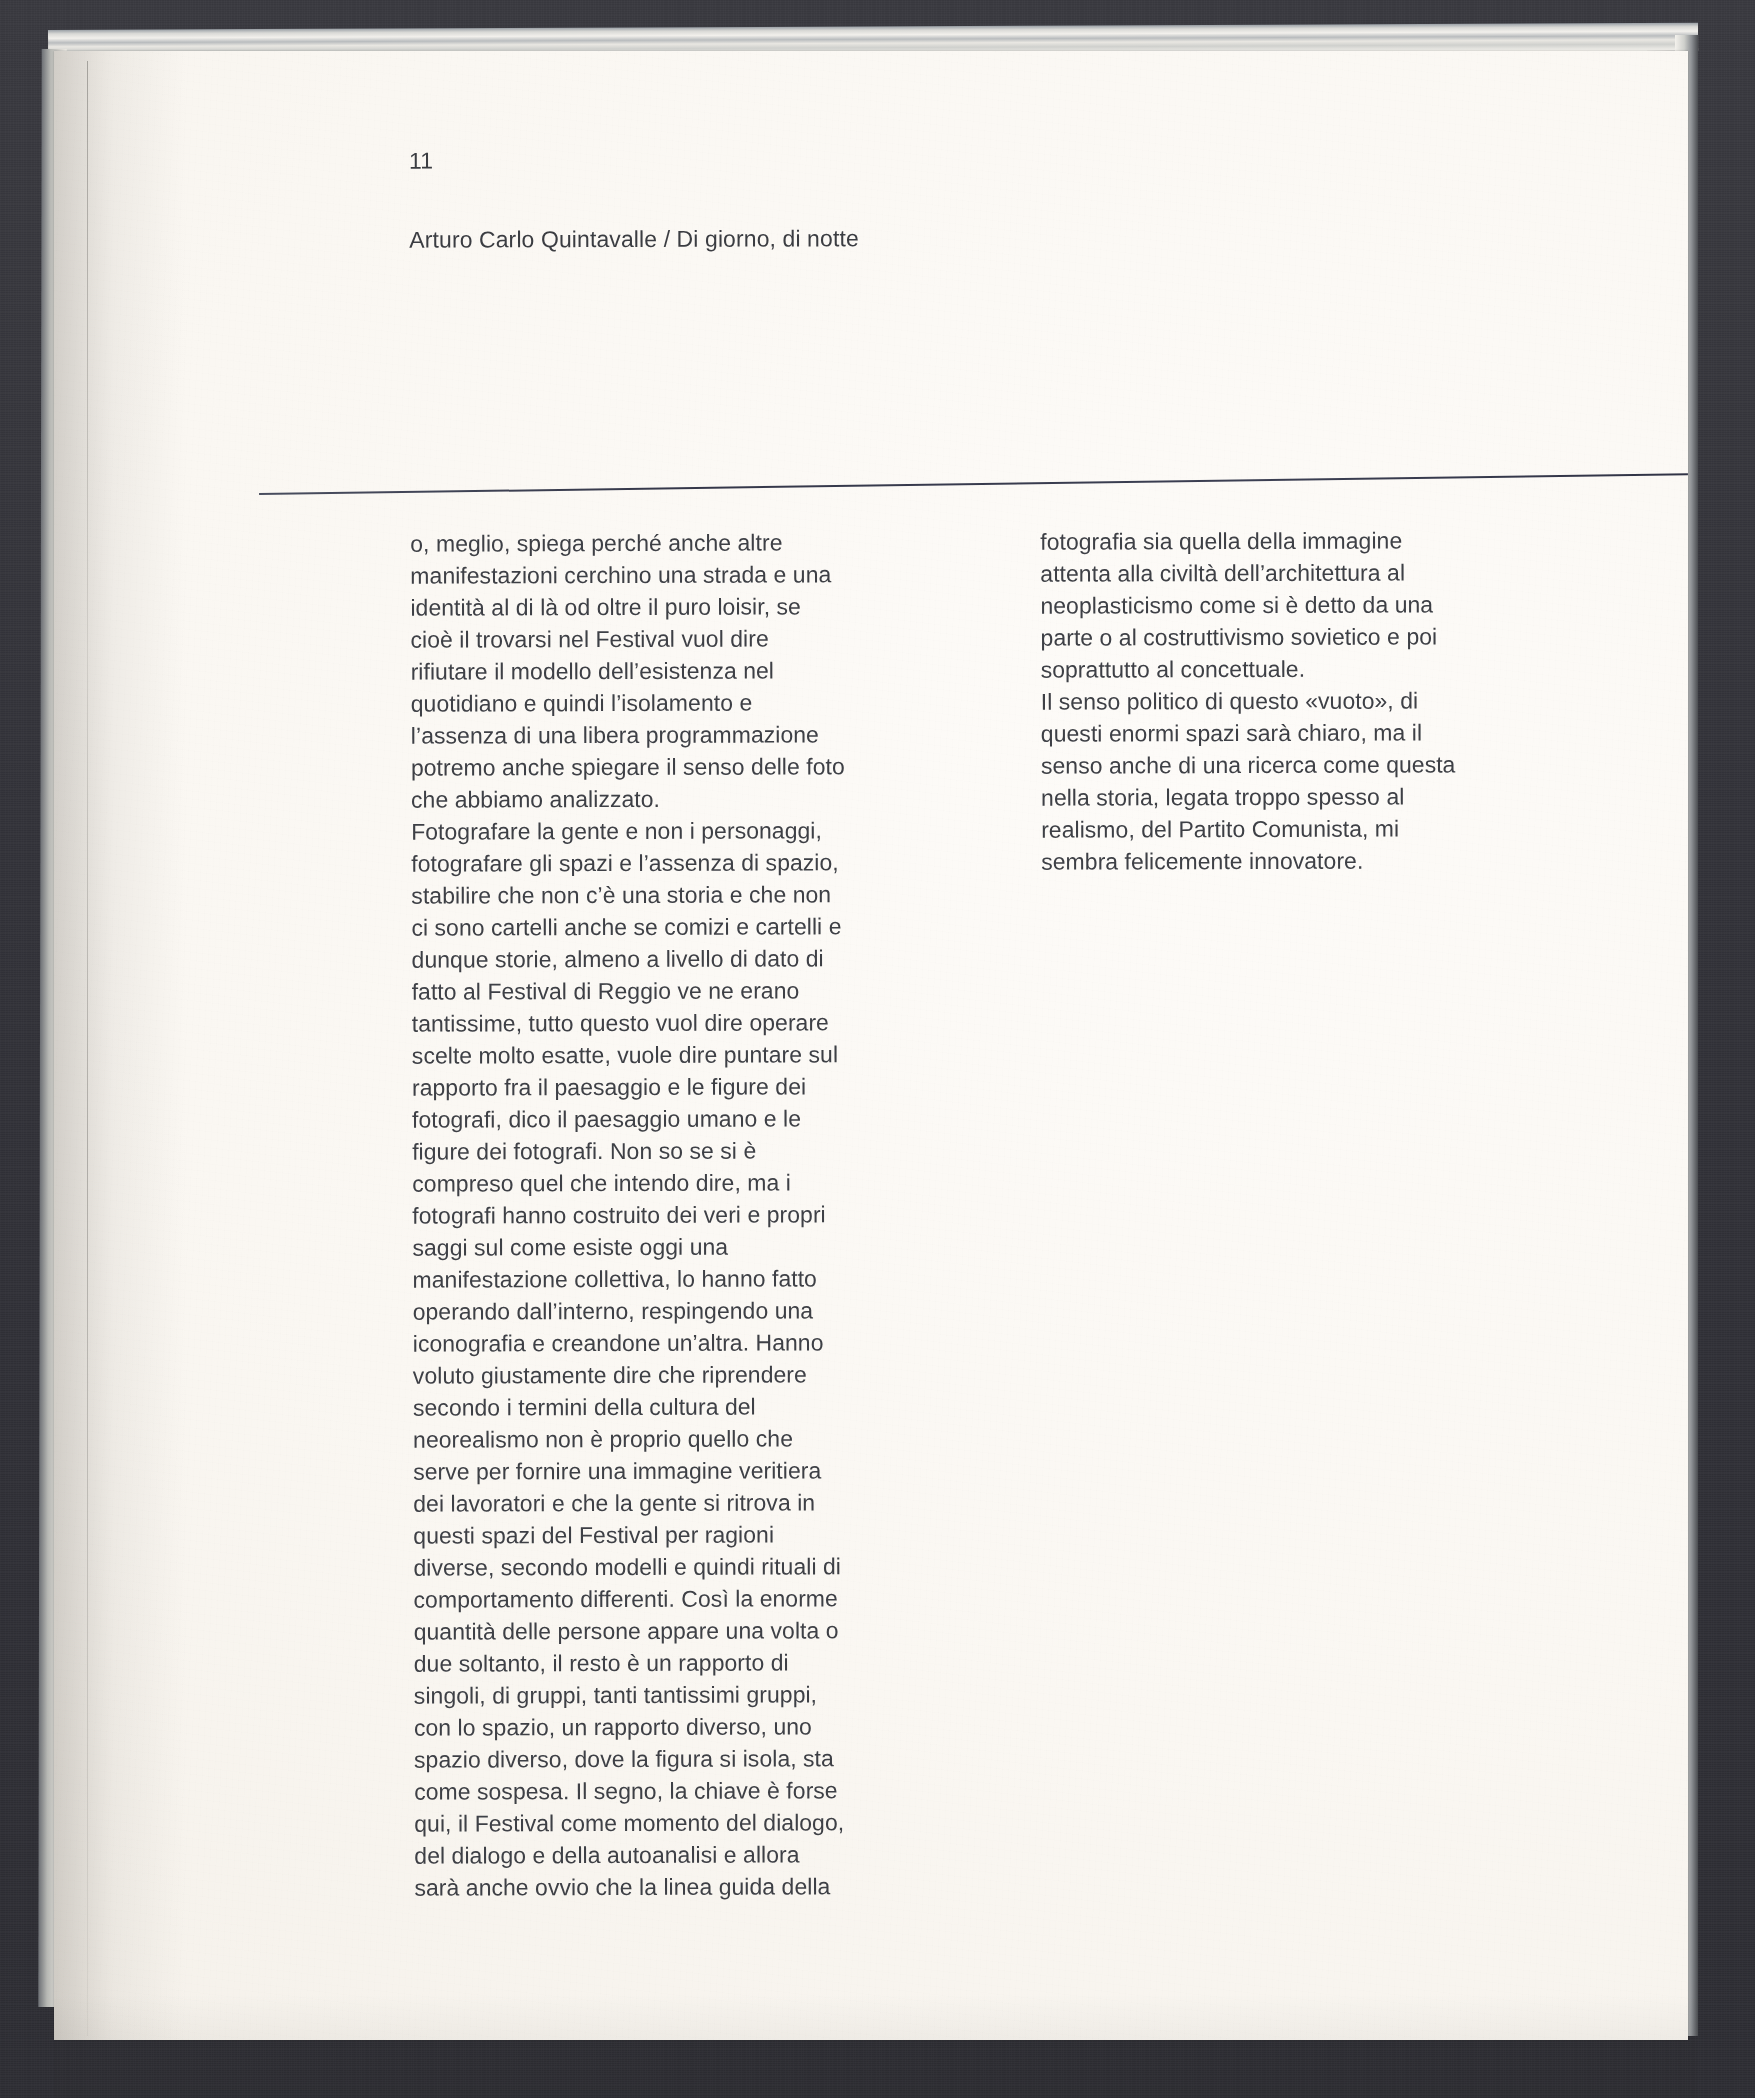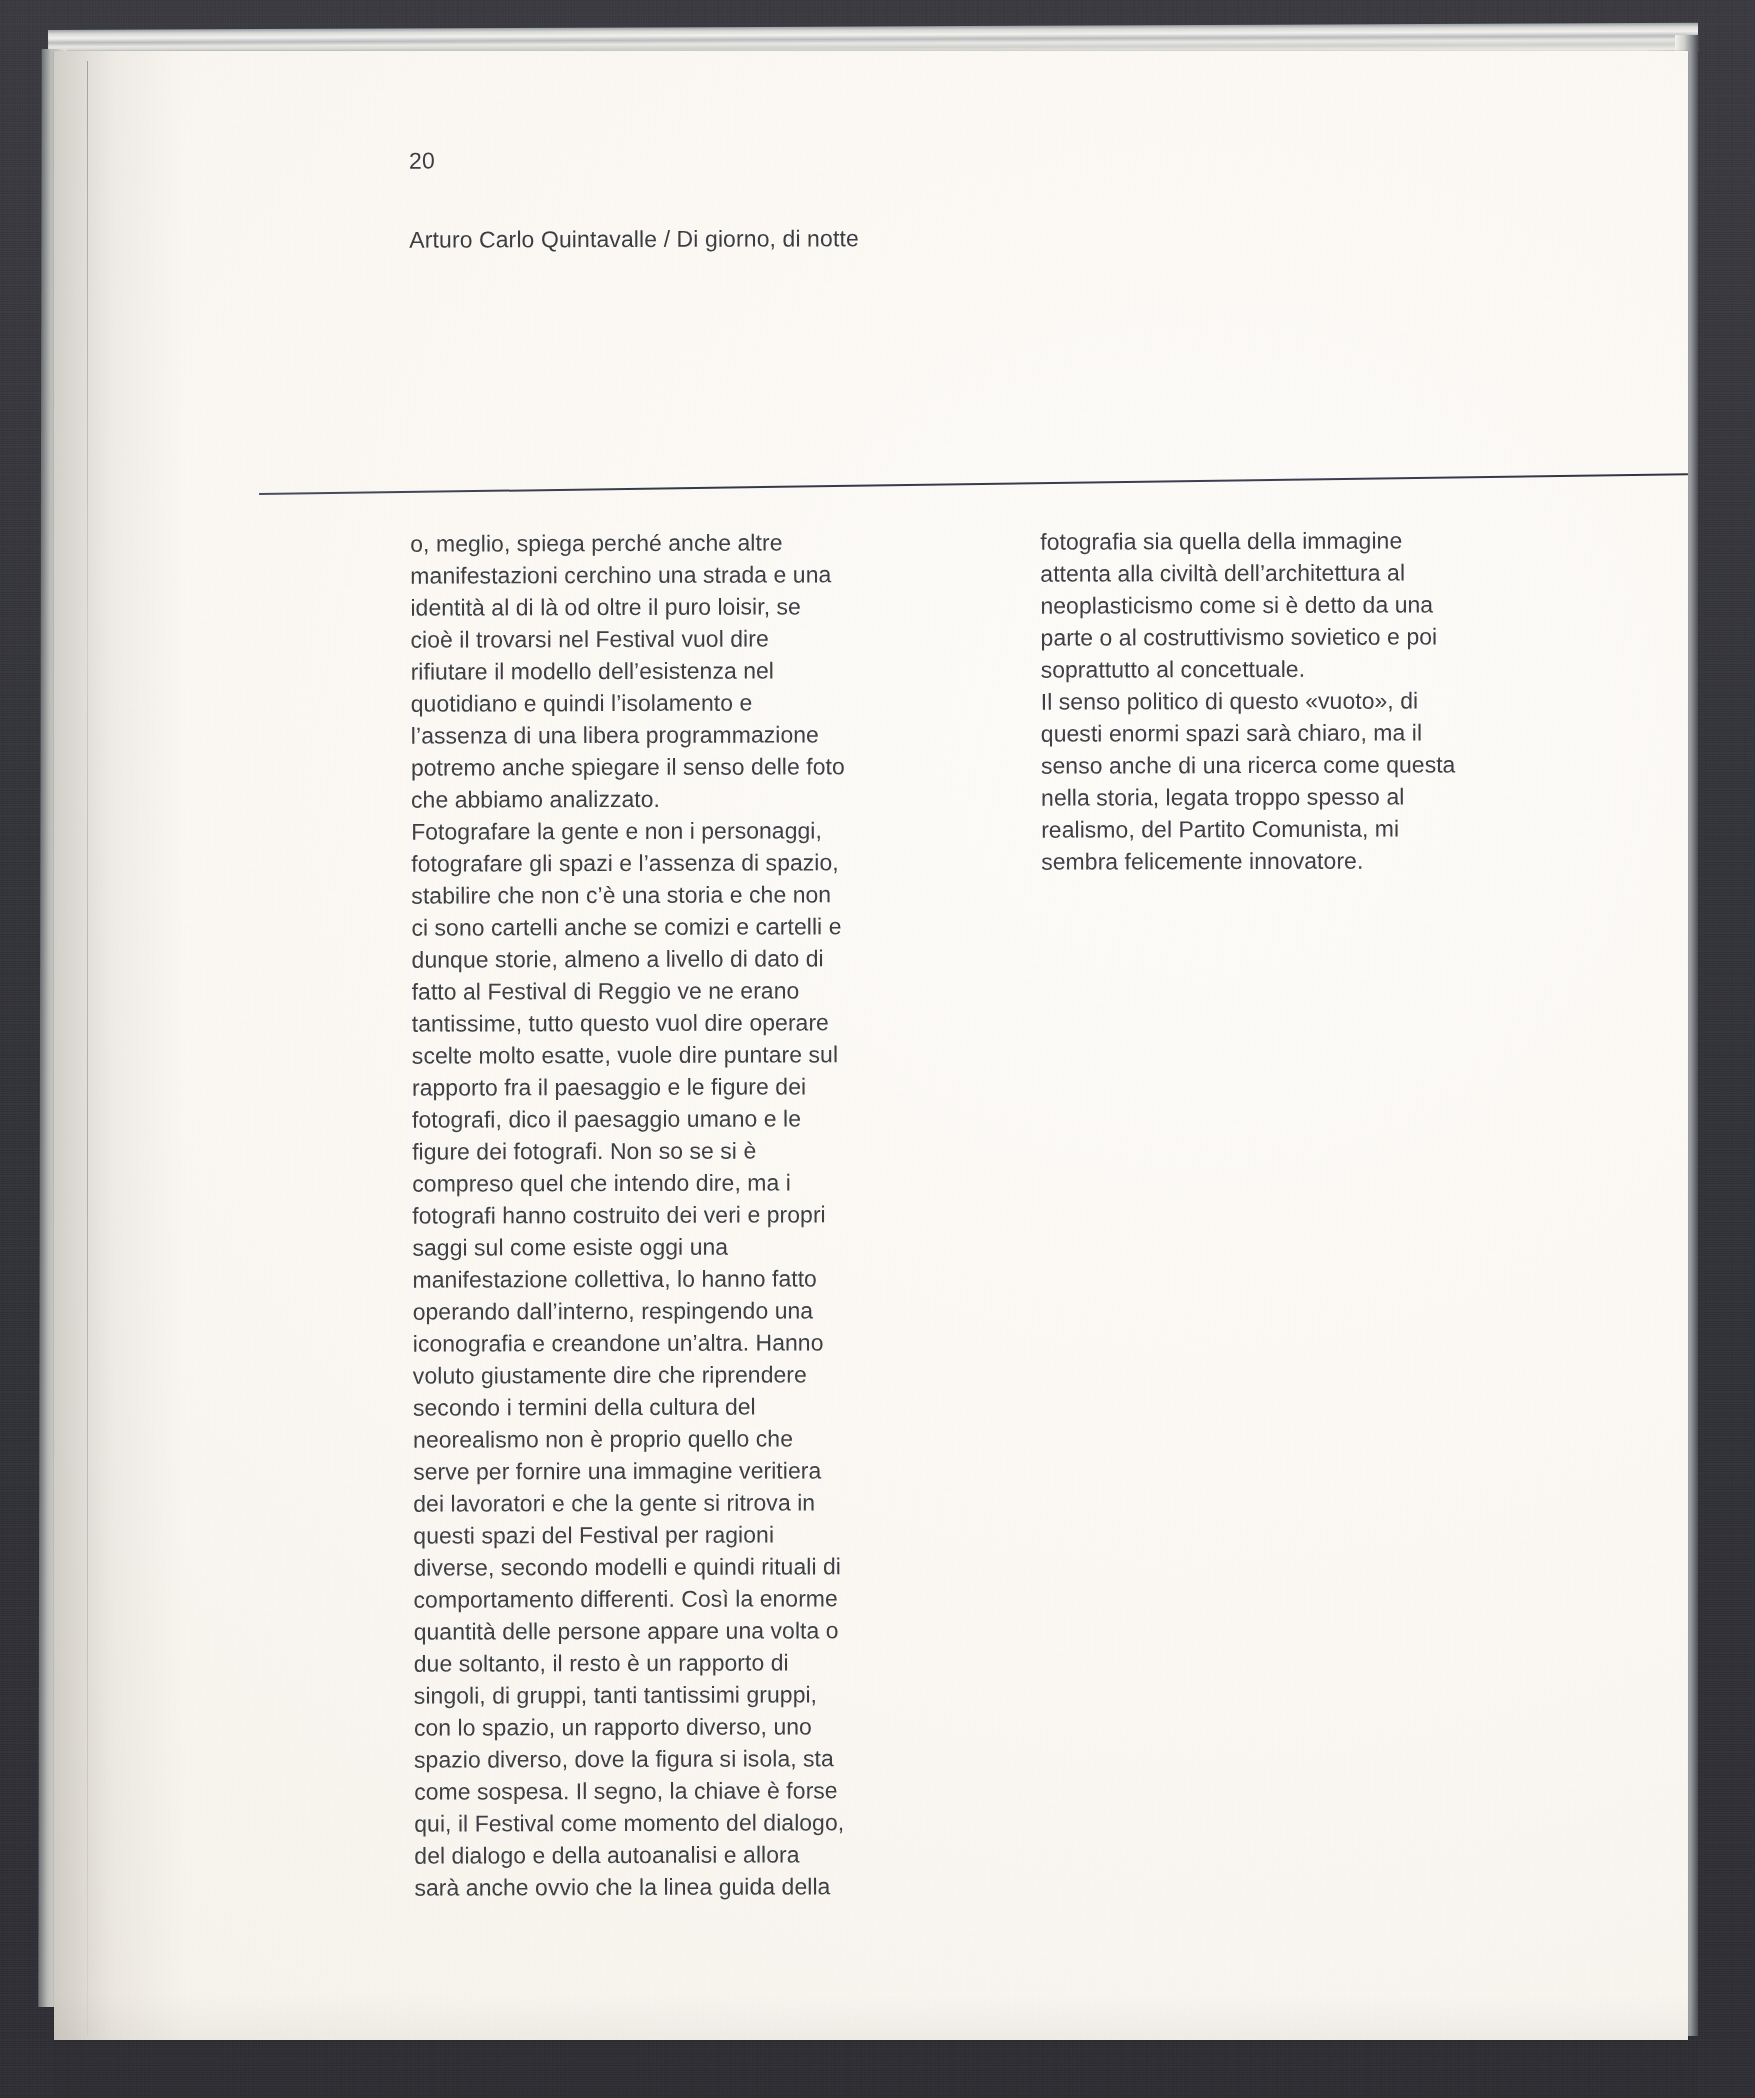--- a/index.html
+++ b/index.html
@@ -188,21 +188,21 @@
   <div class="page-stack-left"></div>
   <div class="page-stack-right"></div>
 
   <div class="leaf"></div>
   <div class="gutter-shade"></div>
   <div class="crease"></div>
   <div class="bottom-shade"></div>
 
   <div class="content">
 
-    <div class="folio">20</div>
+    <div class="folio">11</div>
 
     <div class="running-head">Arturo Carlo Quintavalle / Di giorno, di notte</div>
 
     <div class="rule"></div>
 
     <div class="columns">
       <div class="col col-left">o, meglio, spiega perché anche altre
 manifestazioni cerchino una strada e una
 identità al di là od oltre il puro loisir, se
 cioè il trovarsi nel Festival vuol dire

